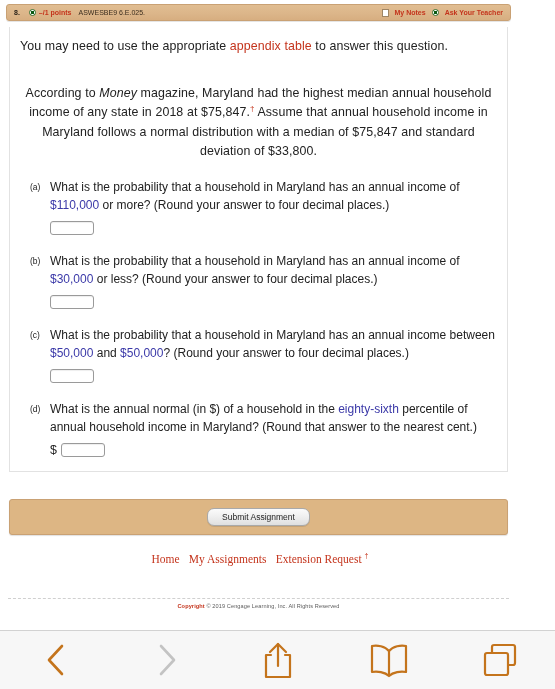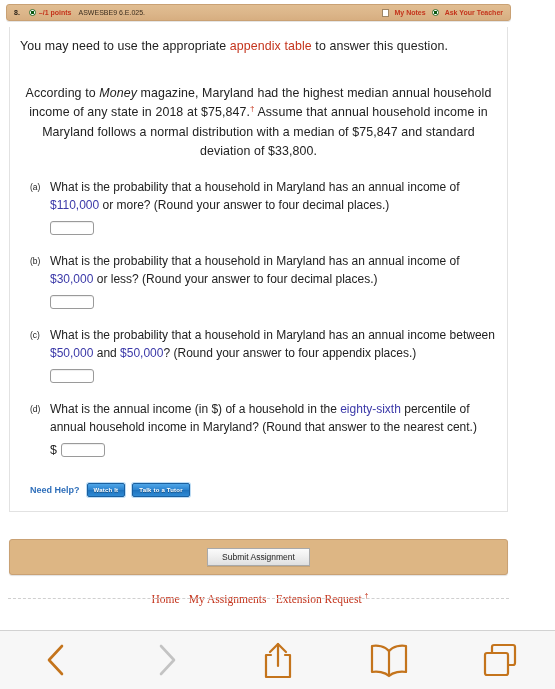--- a/index.html
+++ b/index.html
@@ -149,21 +149,21 @@
     border: 1px solid #c9a174;
     border-radius: 3px;
     display: flex;
     align-items: center;
     justify-content: center;
     box-shadow: 0 1px 1px rgba(0,0,0,.12);
   }
   .submit-btn {
     background: linear-gradient(180deg,#fbfbfb 0%, #ededed 55%, #dfdfdf 100%);
     border: 1px solid #a9a9a9;
-    border-radius: 0;
+    border-radius: 7px;
     font-size: 8.5px;
     color: #242424;
     padding: 3px 14px;
     font-family: "Liberation Sans", sans-serif;
     box-shadow: 0 1px 0 rgba(0,0,0,.10);
   }
 
   
   .footlinks {
     margin-top: 17px;
@@ -256,43 +256,38 @@
           <p class="part-text"><span>What is the probability that a household in Maryland has an annual income of </span><span class="val">$30,000</span><span> or less? (Round your answer to four decimal places.)</span></p>
           <div class="answer-row">
             <input class="ansbox" type="text" value="" style="">
           </div>
         </div>
       </div>
 
       <div class="part">
         <div class="part-label">(c)</div>
         <div class="part-body">
-          <p class="part-text"><span>What is the probability that a household in Maryland has an annual income between </span><span class="val">$50,000</span><span> and </span><span class="val">$50,000</span><span>? (Round your answer to four appendix places.)</span></p>
+          <p class="part-text"><span>What is the probability that a household in Maryland has an annual income between </span><span class="val">$50,000</span><span> and </span><span class="val">$50,000</span><span>? (Round your answer to four decimal places.)</span></p>
           <div class="answer-row">
             <input class="ansbox" type="text" value="" style="">
           </div>
         </div>
       </div>
 
       <div class="part">
         <div class="part-label">(d)</div>
         <div class="part-body">
-          <p class="part-text"><span>What is the annual income (in $) of a household in the </span><span class="val">eighty-sixth</span><span> percentile of annual household income in Maryland? (Round that answer to the nearest cent.)</span></p>
+          <p class="part-text"><span>What is the annual normal (in $) of a household in the </span><span class="val">eighty-sixth</span><span> percentile of annual household income in Maryland? (Round that answer to the nearest cent.)</span></p>
           <div class="answer-row">
             <span class="dollar">$</span>
             <input class="ansbox" type="text" value="" style="">
           </div>
         </div>
       </div>
 
-      <div class="needhelp">
-        <span class="needhelp-label">Need Help?</span>
-        <button class="help-btn">Watch It</button>
-        <button class="help-btn">Talk to a Tutor</button>
-      </div>
 
     </div>
 
     <div class="submitbar">
       <button class="submit-btn">Submit Assignment</button>
     </div>
 
     <div class="footlinks">
       <span>Home</span>
       <span>My Assignments</span>

